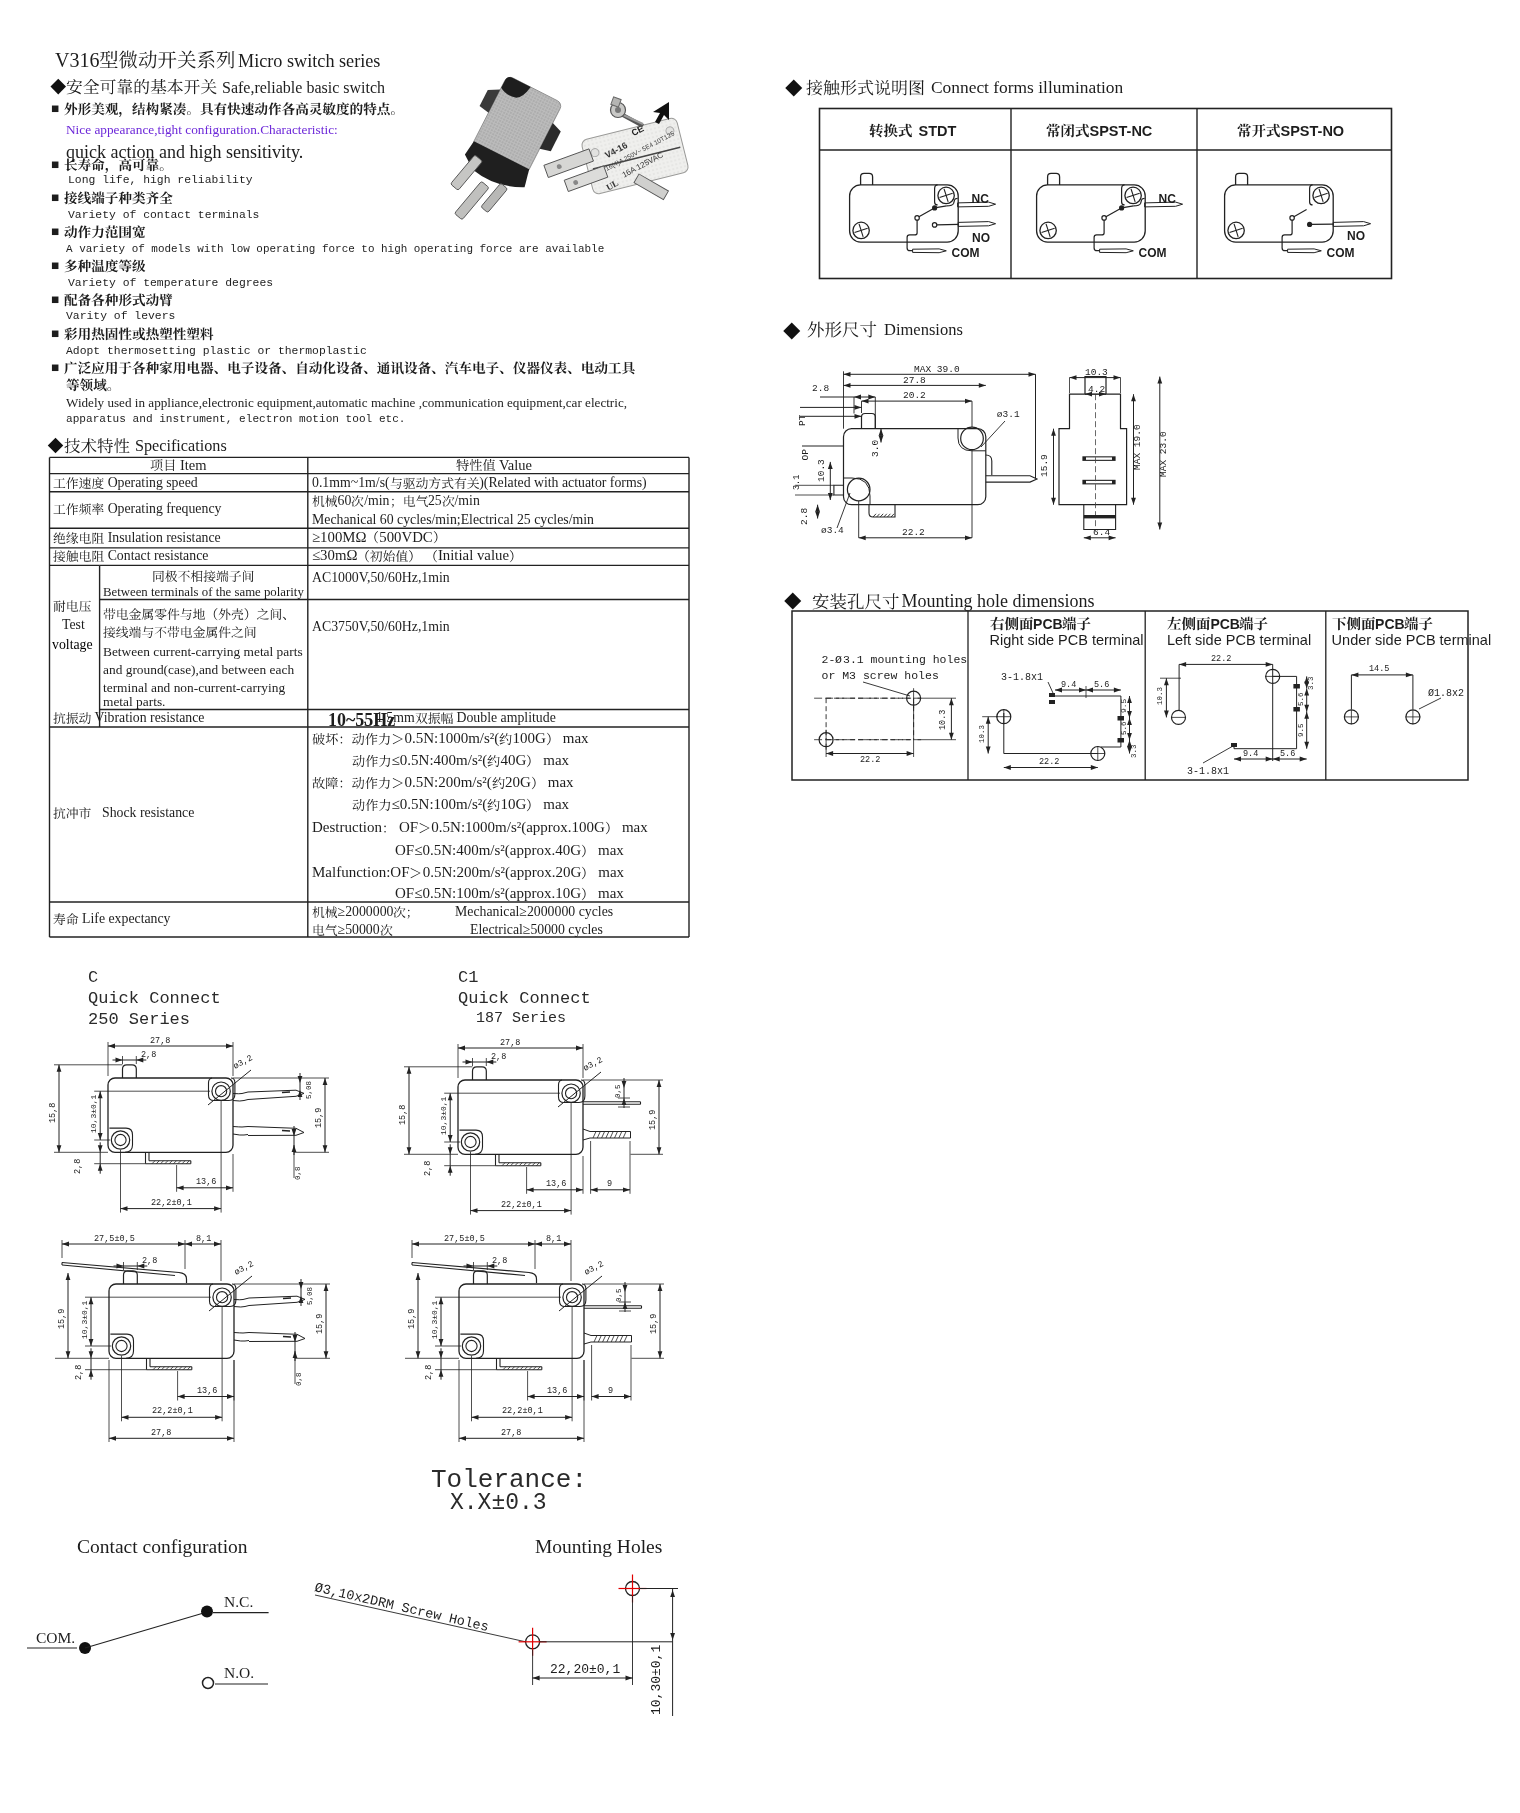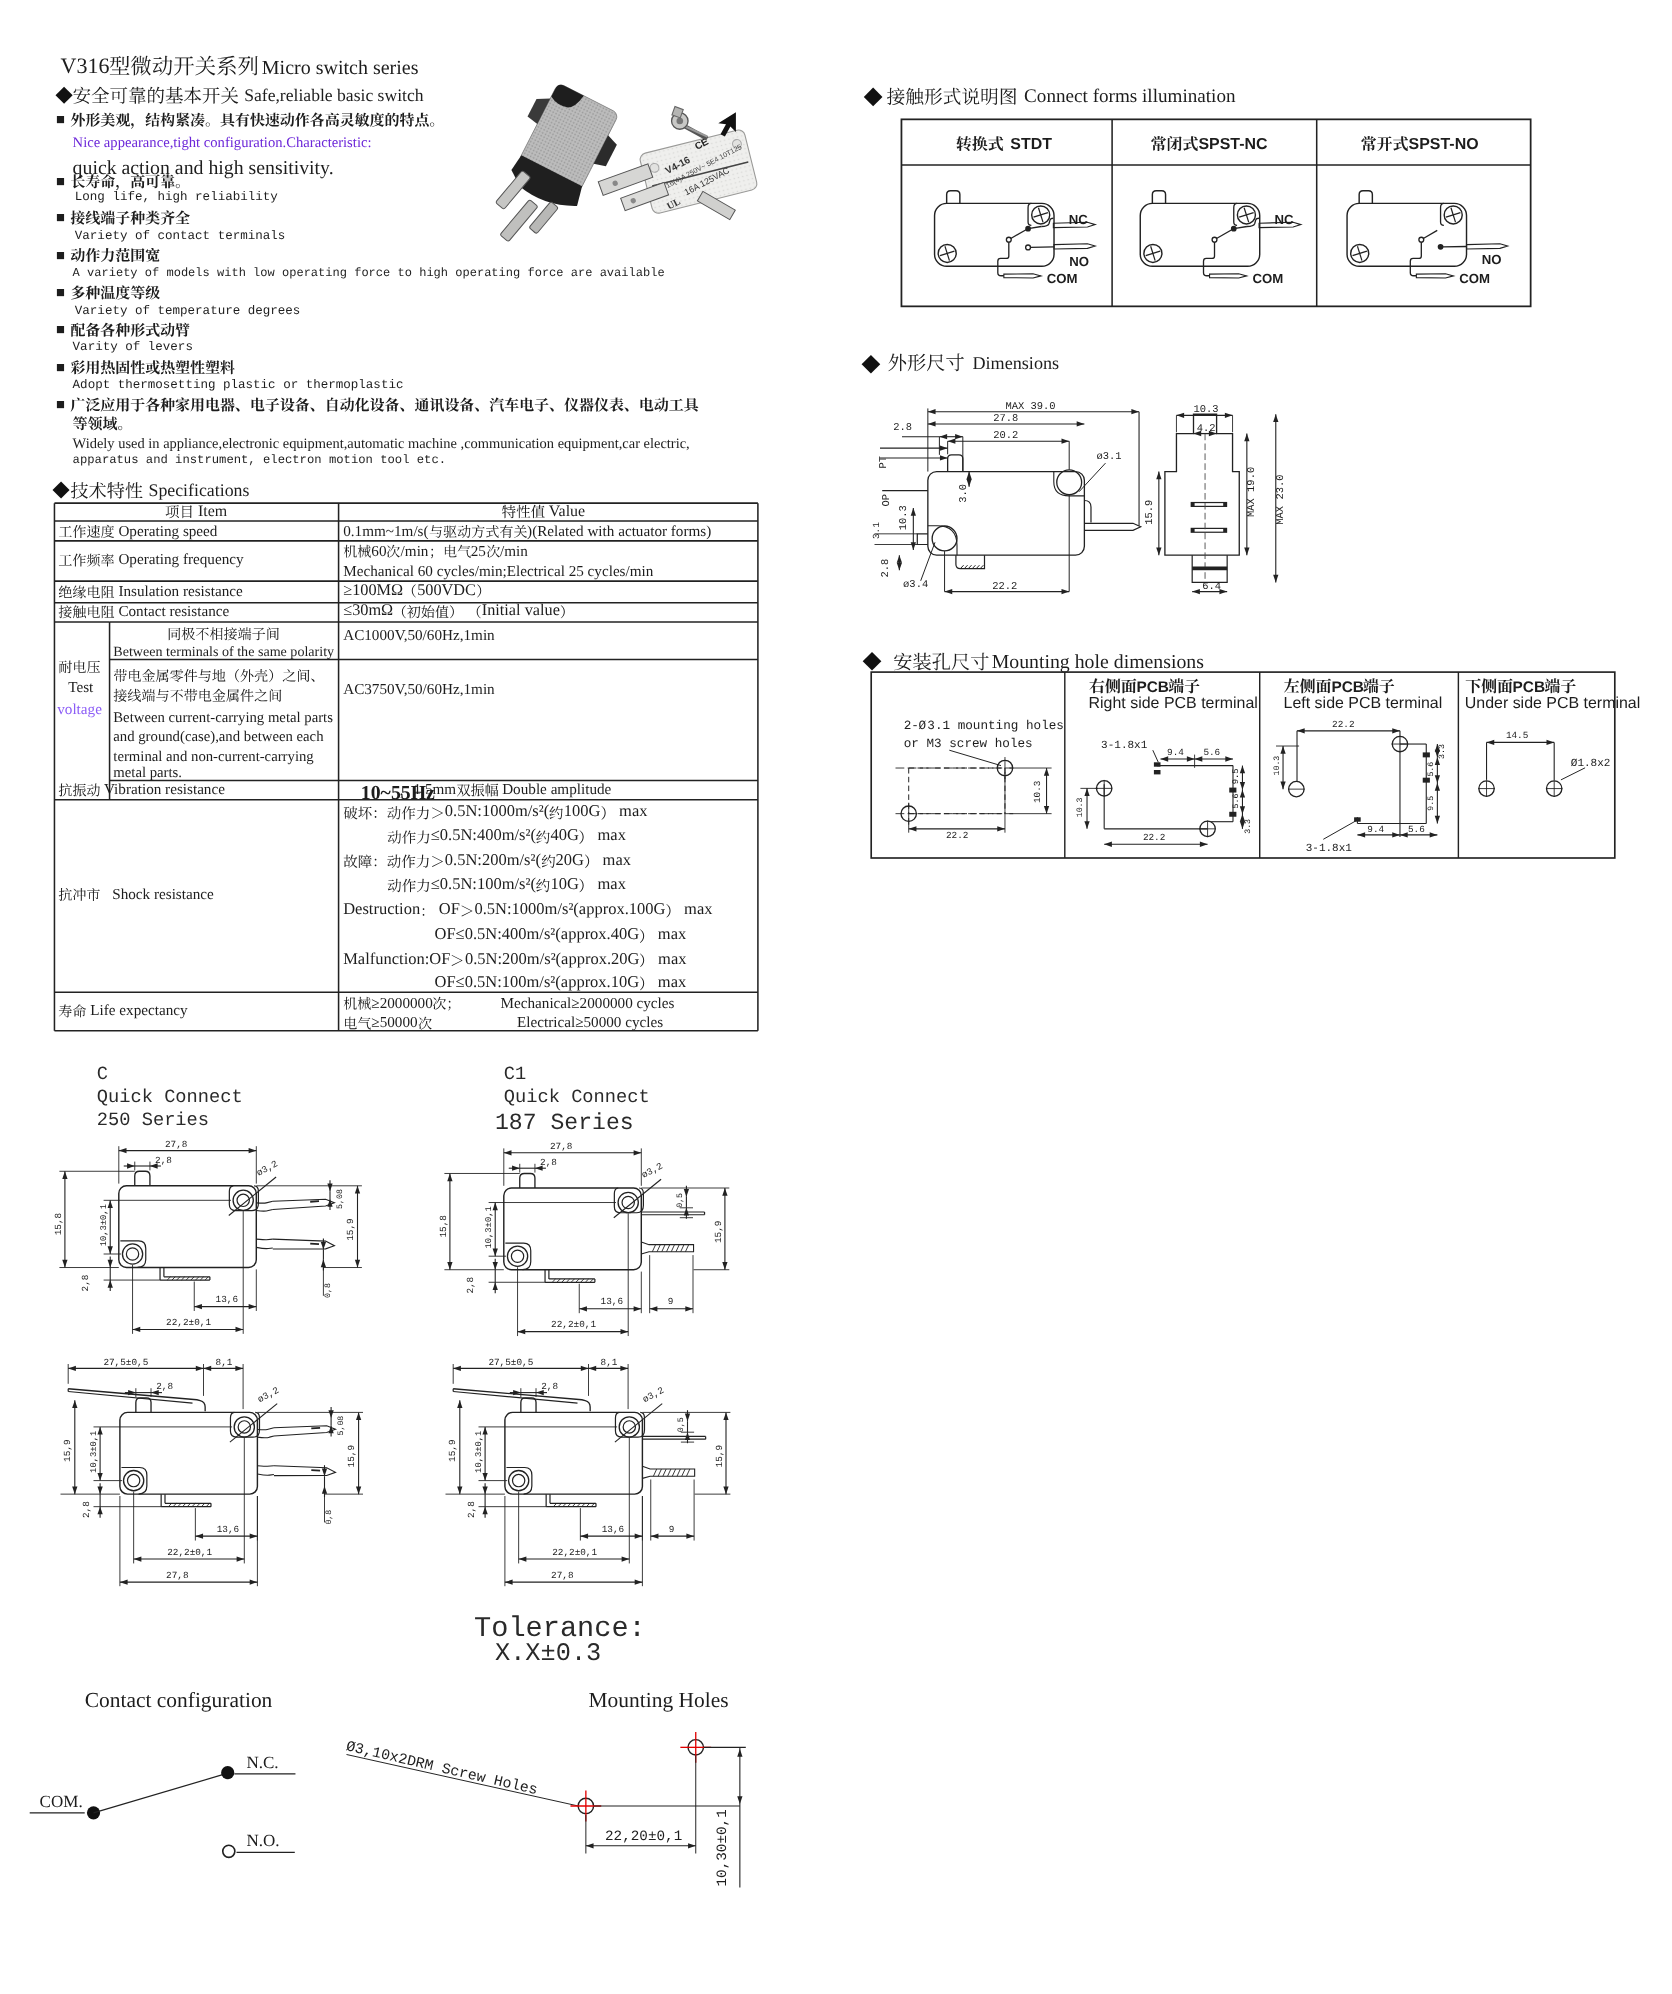--- a/index.html
+++ b/index.html
@@ -552,21 +552,21 @@
 <div class="t" style="left:103px;top:586.281px;font-family:'Liberation Serif',serif;font-size:12.8px;color:#1d1d1d;">Between terminals of the same polarity</div>
 <div class="t" style="left:312px;top:571.444px;font-family:'Liberation Serif',serif;font-size:13.8px;color:#1d1d1d;">AC1000V,50/60Hz,1min</div>
 <svg class="K" style="left:53px;top:611px">
     <g transform="scale(0.128)">
       <use href="#g131" x="0"></use>
       <use href="#g113" x="100"></use>
       <use href="#g132" x="200"></use>
     </g>
   </svg>
 <div class="t" style="left:62px;top:618.444px;font-family:'Liberation Serif',serif;font-size:13.8px;color:#1d1d1d;">Test</div>
-<div class="t" style="left:52px;top:638.444px;font-family:'Liberation Serif',serif;font-size:13.8px;color:#8b5cf6;">voltage</div>
+<div class="t" style="left:52px;top:638.444px;font-family:'Liberation Serif',serif;font-size:13.8px;color:#000000;">voltage</div>
 <svg class="K" style="left:103px;top:619px">
     <g transform="scale(0.128)">
       <use href="#g133" x="0"></use>
       <use href="#g113" x="100"></use>
       <use href="#g134" x="200"></use>
       <use href="#g135" x="300"></use>
       <use href="#g136" x="400"></use>
       <use href="#g137" x="500"></use>
       <use href="#g102" x="600"></use>
       <use href="#g138" x="700"></use>
@@ -1288,21 +1288,21 @@
       <use href="#g45" x="0"></use>
       <use href="#g46" x="100"></use>
     </g>
   </svg>
 <div class="t" style="left:1331.6px;top:633.223px;font-family:'Liberation Sans',sans-serif;font-size:14.5px;color:#1d1d1d;">Under side PCB terminal</div>
 <div class="t" style="left:88px;top:968.976px;font-family:'Liberation Mono',monospace;font-size:17px;color:#2a2a2a;">C</div>
 <div class="t" style="left:88px;top:989.976px;font-family:'Liberation Mono',monospace;font-size:17px;color:#2a2a2a;">Quick Connect</div>
 <div class="t" style="left:88px;top:1010.98px;font-family:'Liberation Mono',monospace;font-size:17px;color:#2a2a2a;">250 Series</div>
 <div class="t" style="left:458px;top:968.976px;font-family:'Liberation Mono',monospace;font-size:17px;color:#2a2a2a;">C1</div>
 <div class="t" style="left:458px;top:989.976px;font-family:'Liberation Mono',monospace;font-size:17px;color:#2a2a2a;">Quick Connect</div>
-<div class="t" style="left:450px;top:1010.98px;font-family:'Liberation Mono',monospace;font-size:21px;color:#2a2a2a;">187 Series</div>
+<div class="t" style="left:476px;top:1010.98px;font-family:'Liberation Mono',monospace;font-size:15px;color:#2a2a2a;">187 Series</div>
 <svg class="D" style="left:38px;top:1033px;width:300px;height:215px">
     <rect x="70" y="45" width="125" height="74.3" rx="7" stroke="#222" stroke-width="1.3" fill="none"></rect>
     <path d="M84.5 45 L84.5 36 Q84.5 31.8 88.7 31.8 L94.1 31.8 Q98.3 31.8 98.3 36 L98.3 45" stroke="#222" stroke-width="1.2" fill="none"></path>
     <path d="M174 45 Q170.5 45.5 170.5 50 L170.5 62 Q170.5 67.5 176 67.5 L191 67.5 Q196.9 67.5 196.9 61 L196.9 50 Q196.9 45 193 45" stroke="#222" stroke-width="1.1" fill="none"></path>
     <circle cx="183.1" cy="58.2" r="9.2" stroke="#222" stroke-width="1.2" fill="none"></circle>
     <circle cx="183.1" cy="58.2" r="5.6" stroke="#222" stroke-width="1.1" fill="none"></circle>
     <path d="M71.4 95.1 Q71.4 95.1 80 95.1 L88 95.1 Q94.5 95.1 94.5 102 L94.5 112 Q94.5 119.2 87 119.2" stroke="#222" stroke-width="1.1" fill="none"></path>
     <circle cx="82.5" cy="107" r="9.2" stroke="#222" stroke-width="1.2" fill="none"></circle>
     <circle cx="82.5" cy="107" r="5.6" stroke="#222" stroke-width="1.1" fill="none"></circle>
     <line x1="170" y1="72" x2="213" y2="37" stroke="#222" stroke-width="1"></line>

